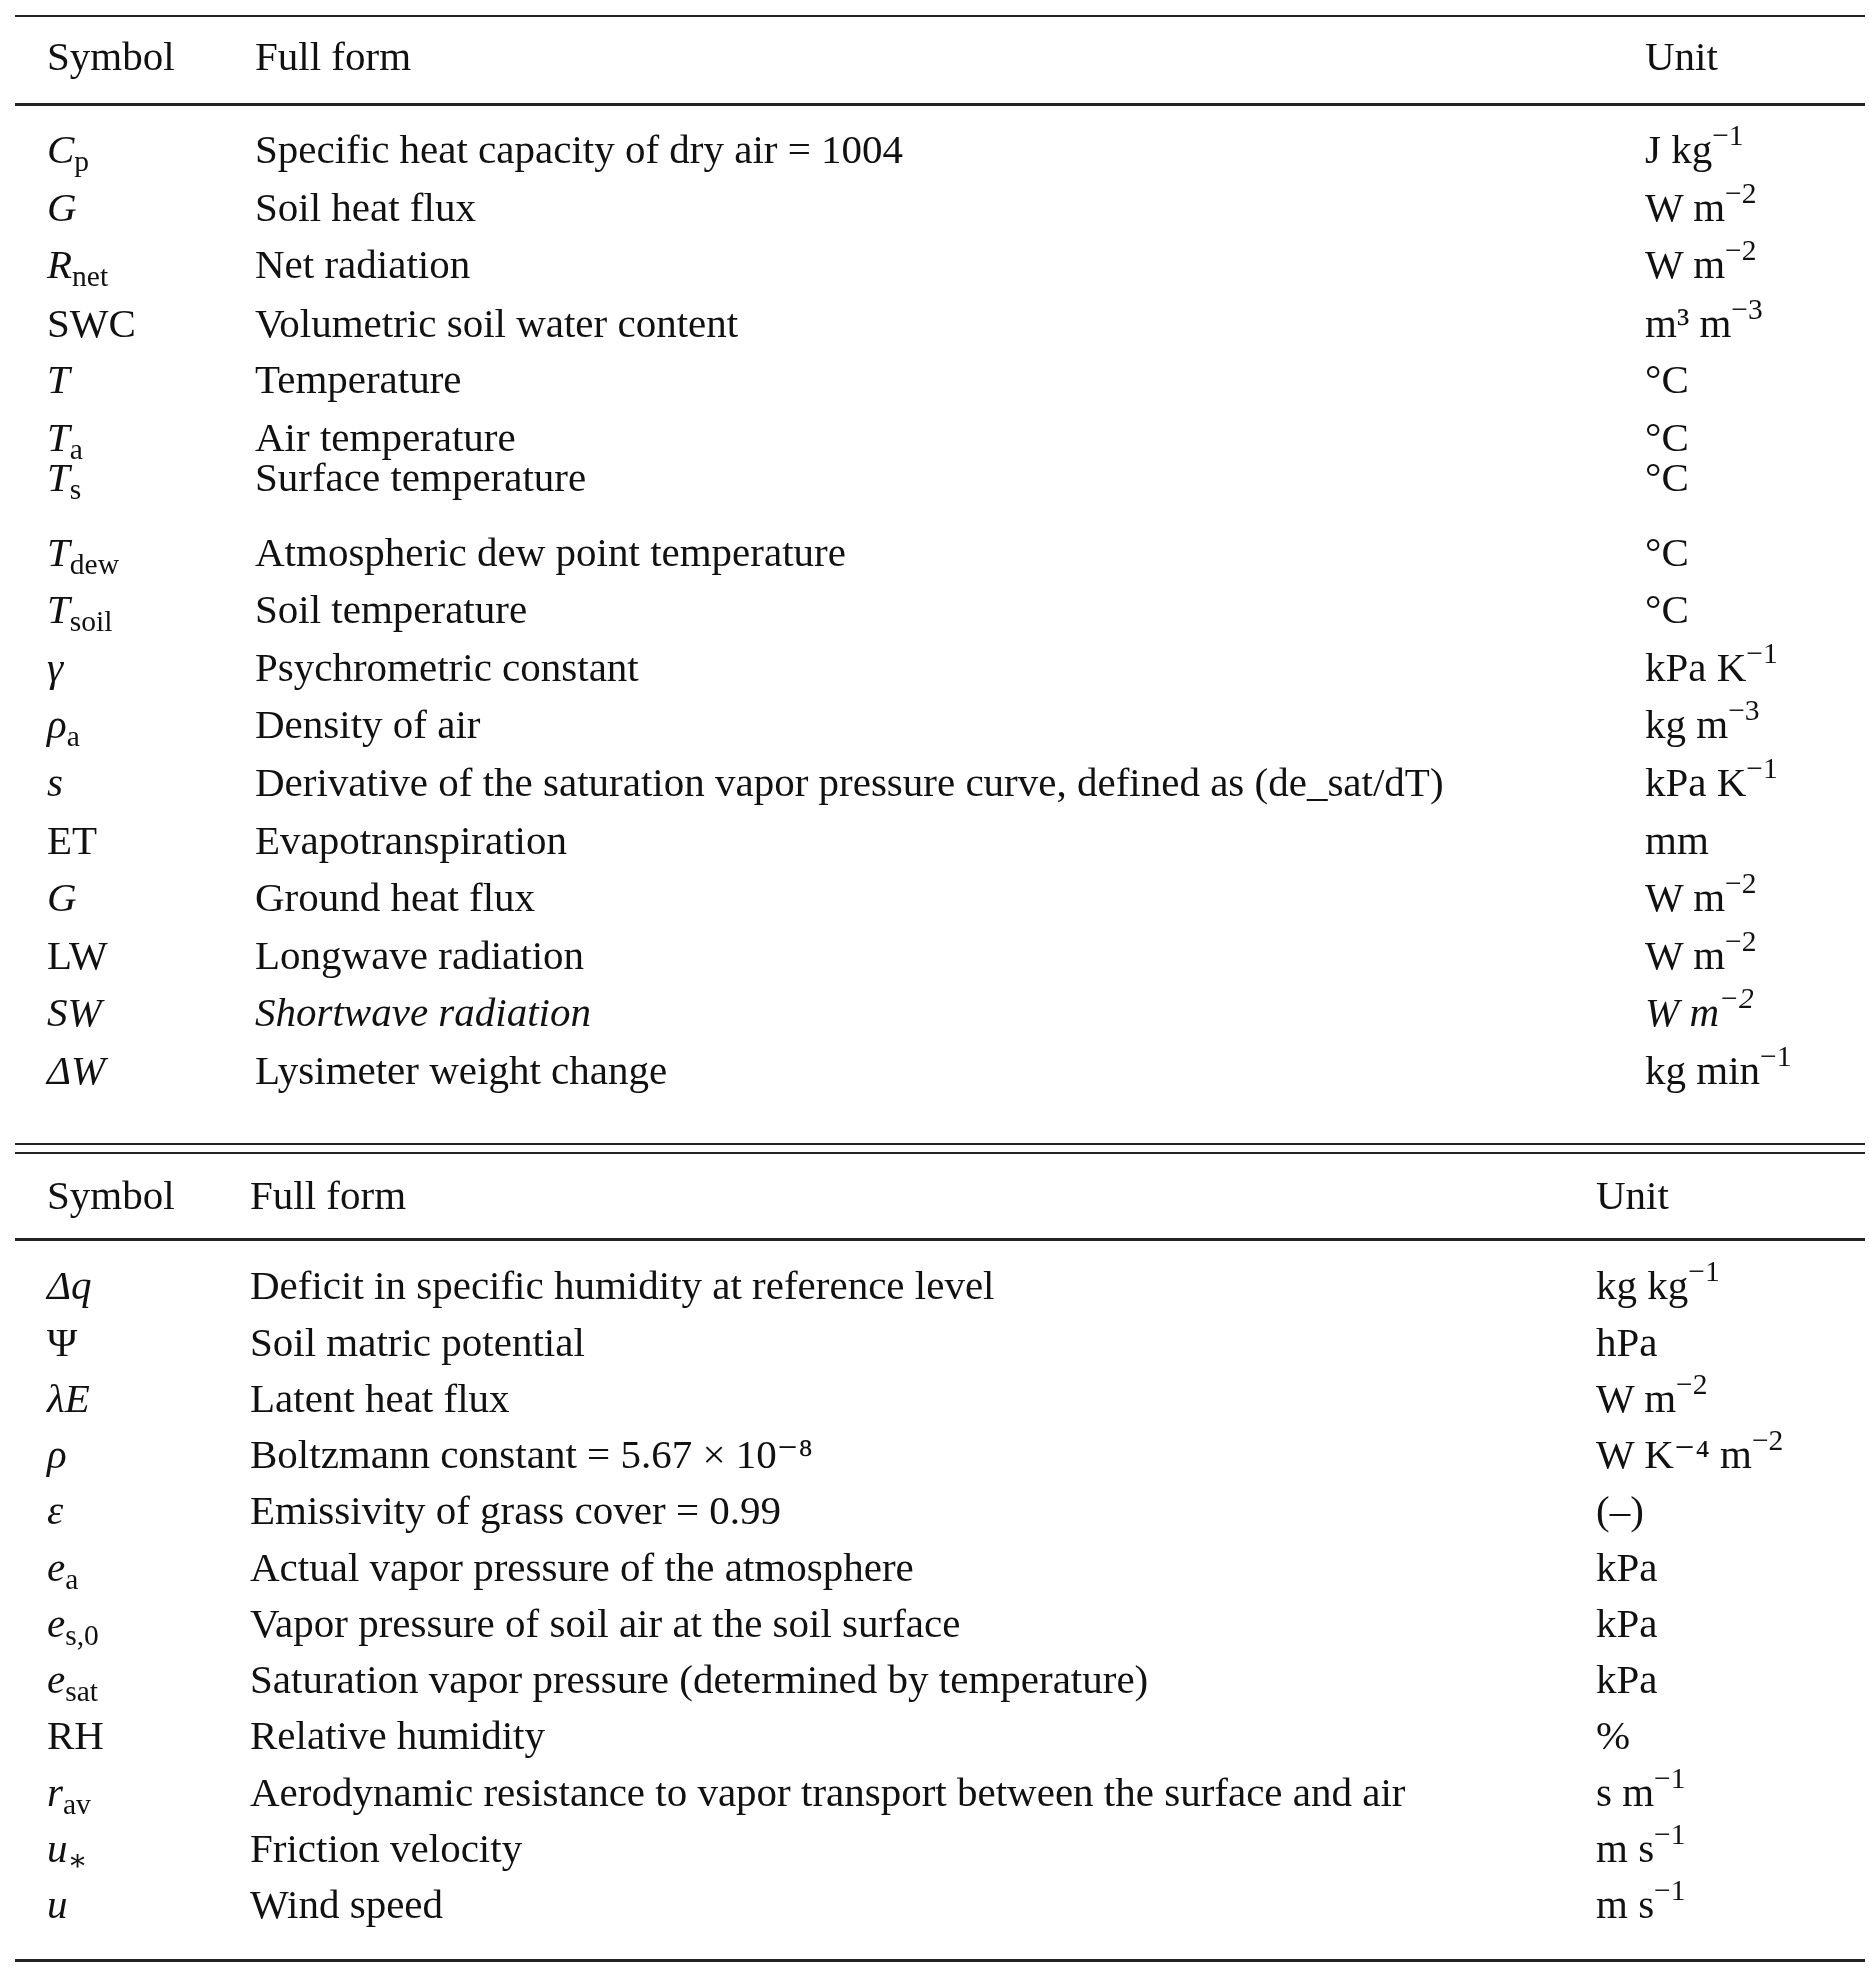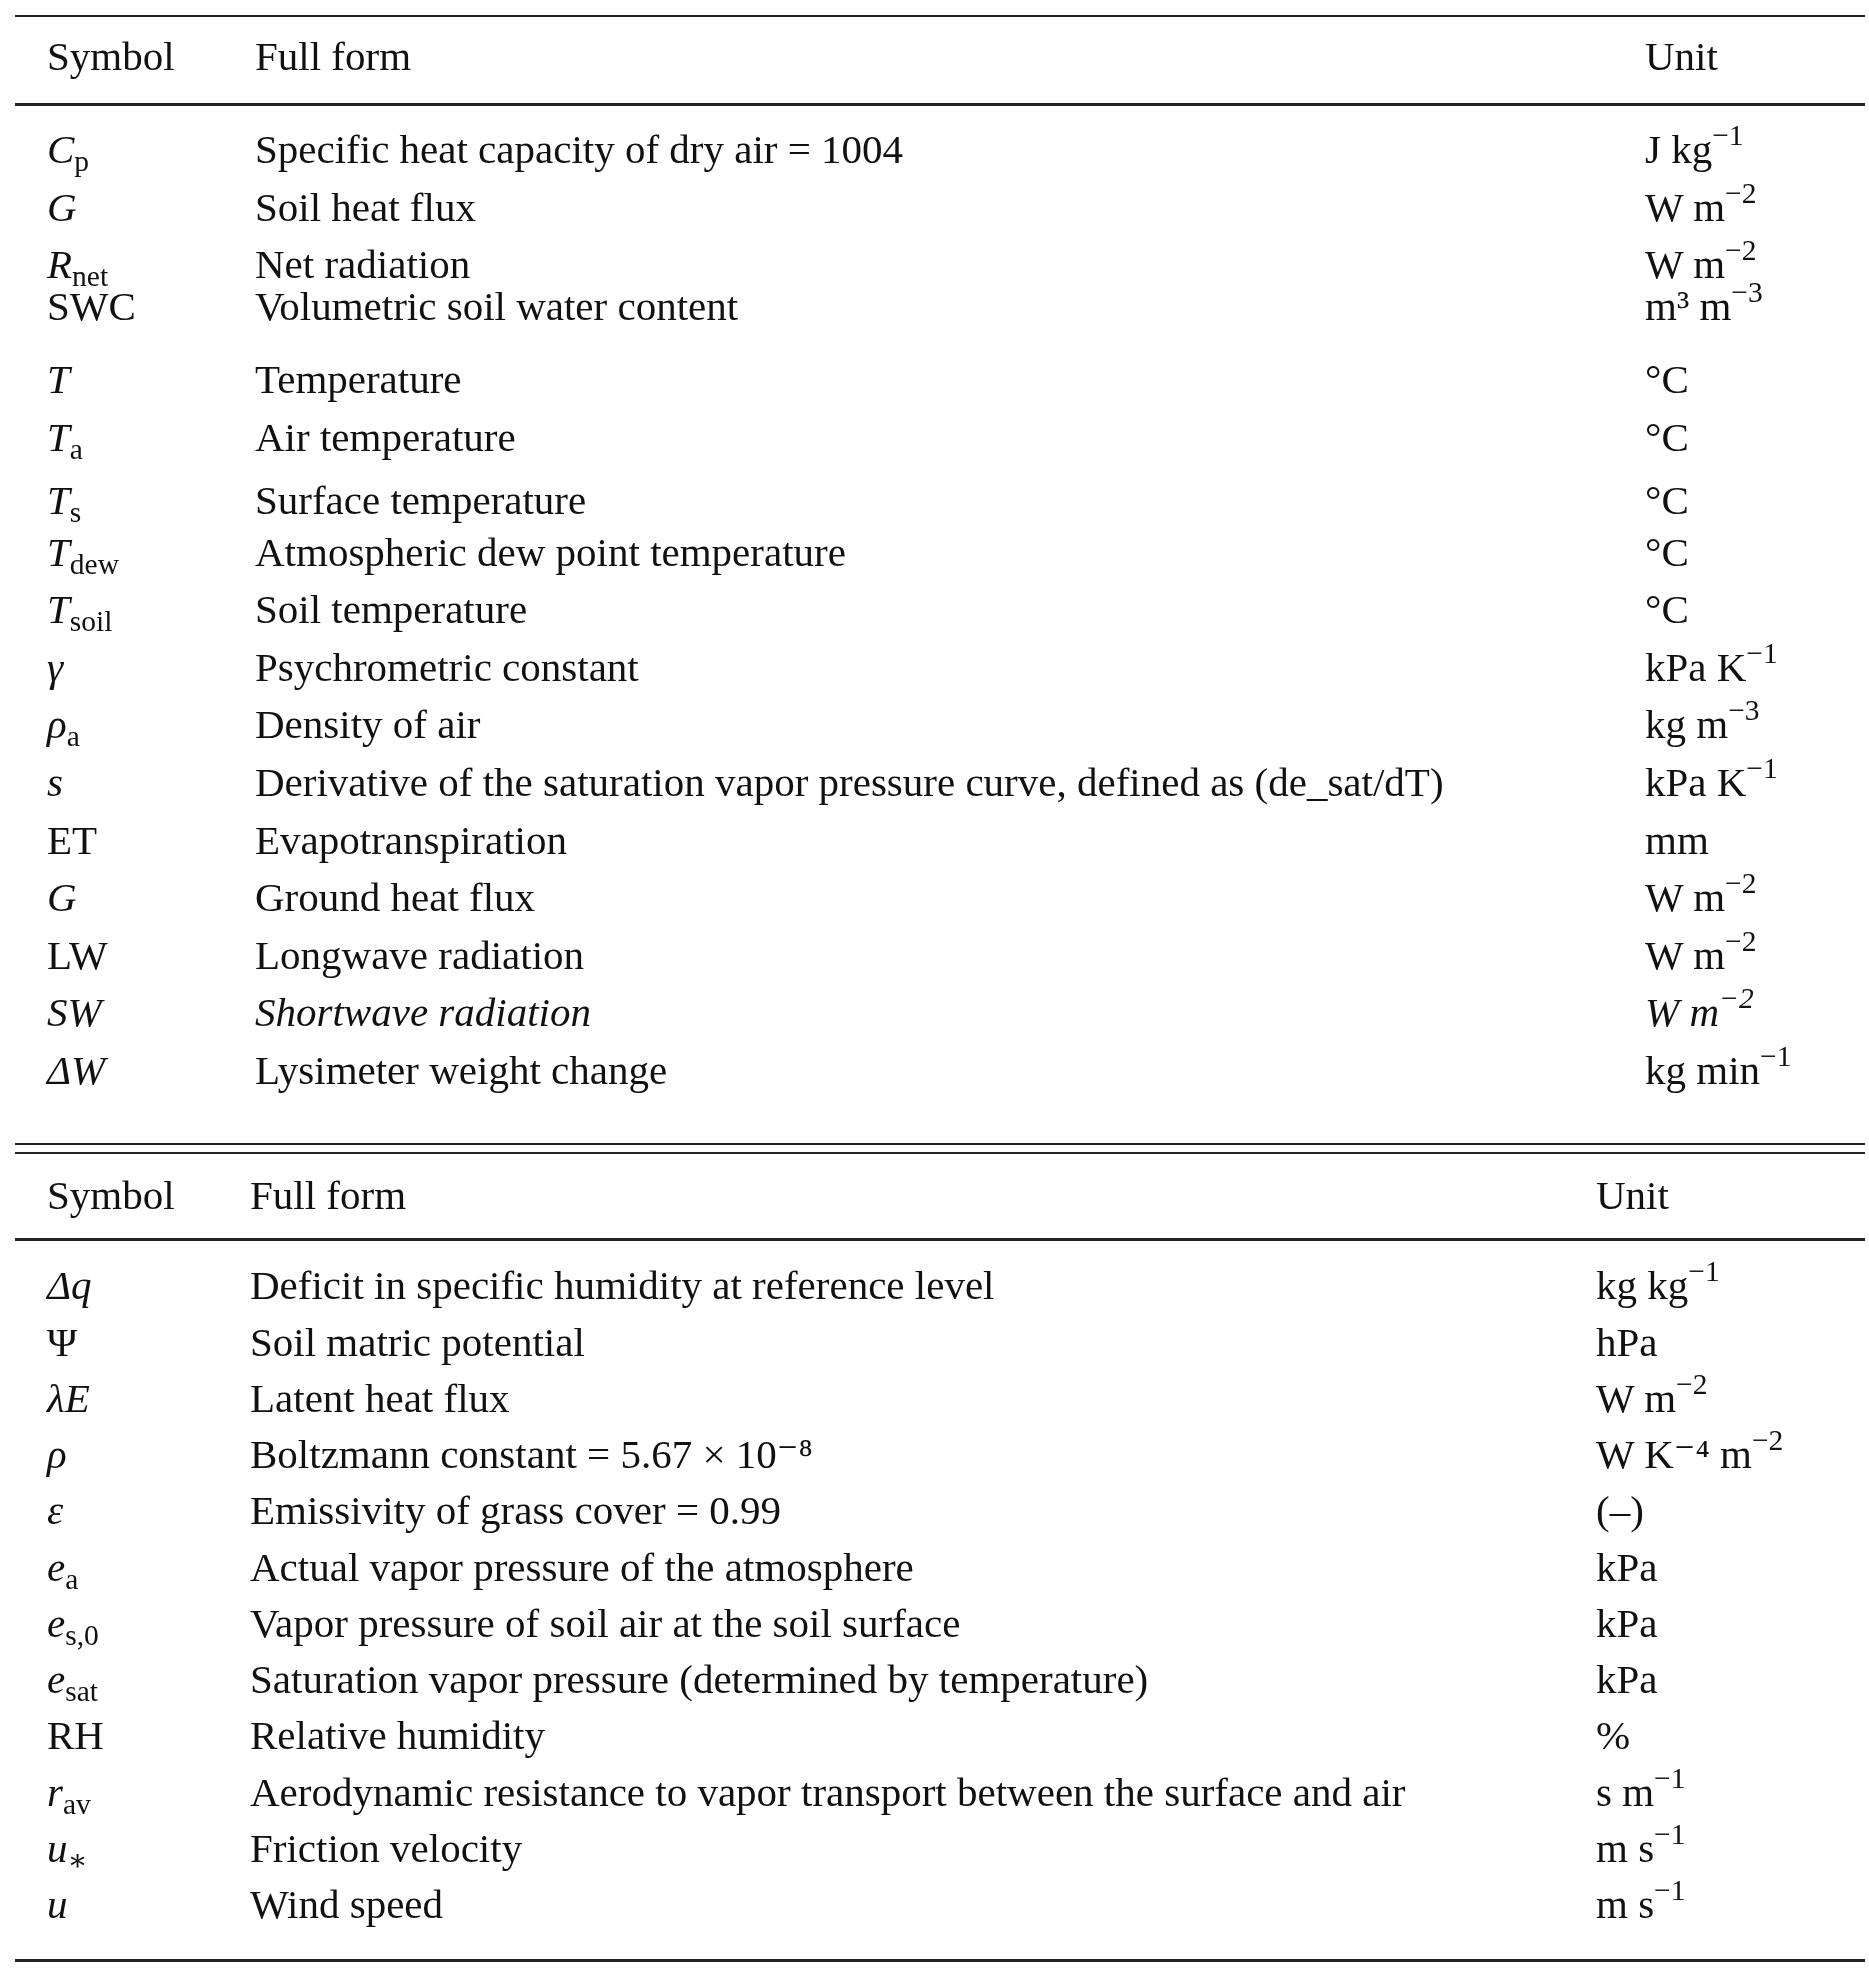--- a/index.html
+++ b/index.html
@@ -35,36 +35,36 @@
       <div class="row t1" style="top: 180px;">
         <span class="c sym"><span class="it">G</span><sub></sub></span>
         <span class="c full">Soil heat flux</span>
         <span class="c unit"><span>W m</span><sup>−2</sup></span>
       </div>
       <div class="row t1" style="top: 237px;">
         <span class="c sym"><span class="it">R</span><sub>net</sub></span>
         <span class="c full">Net radiation</span>
         <span class="c unit"><span>W m</span><sup>−2</sup></span>
       </div>
-      <div class="row t1" style="top: 279px;">
+      <div class="row t1" style="top: 296px;">
         <span class="c sym"><span>SWC</span><sub></sub></span>
         <span class="c full">Volumetric soil water content</span>
         <span class="c unit"><span>m³ m</span><sup>−3</sup></span>
       </div>
       <div class="row t1" style="top: 352px;">
         <span class="c sym"><span class="it">T</span><sub></sub></span>
         <span class="c full">Temperature</span>
         <span class="c unit"><span>°C</span><sup></sup></span>
       </div>
       <div class="row t1" style="top: 410px;">
         <span class="c sym"><span class="it">T</span><sub>a</sub></span>
         <span class="c full">Air temperature</span>
         <span class="c unit"><span>°C</span><sup></sup></span>
       </div>
-      <div class="row t1" style="top: 473px;">
+      <div class="row t1" style="top: 450px;">
         <span class="c sym"><span class="it">T</span><sub>s</sub></span>
         <span class="c full">Surface temperature</span>
         <span class="c unit"><span>°C</span><sup></sup></span>
       </div>
       <div class="row t1" style="top: 525px;">
         <span class="c sym"><span class="it">T</span><sub>dew</sub></span>
         <span class="c full">Atmospheric dew point temperature</span>
         <span class="c unit"><span>°C</span><sup></sup></span>
       </div>
       <div class="row t1" style="top: 582px;">

